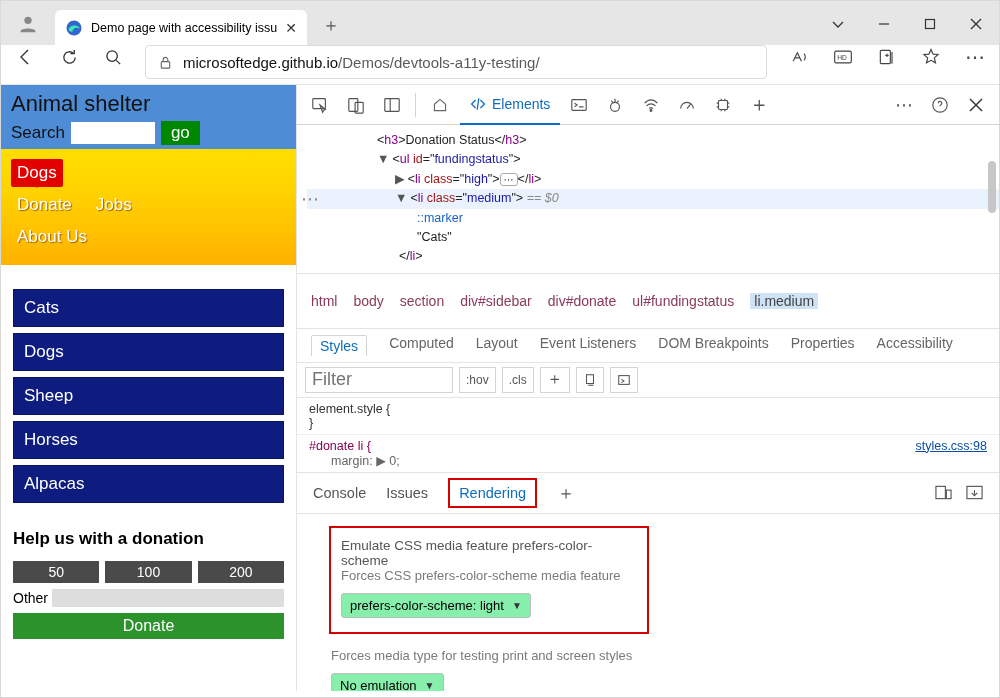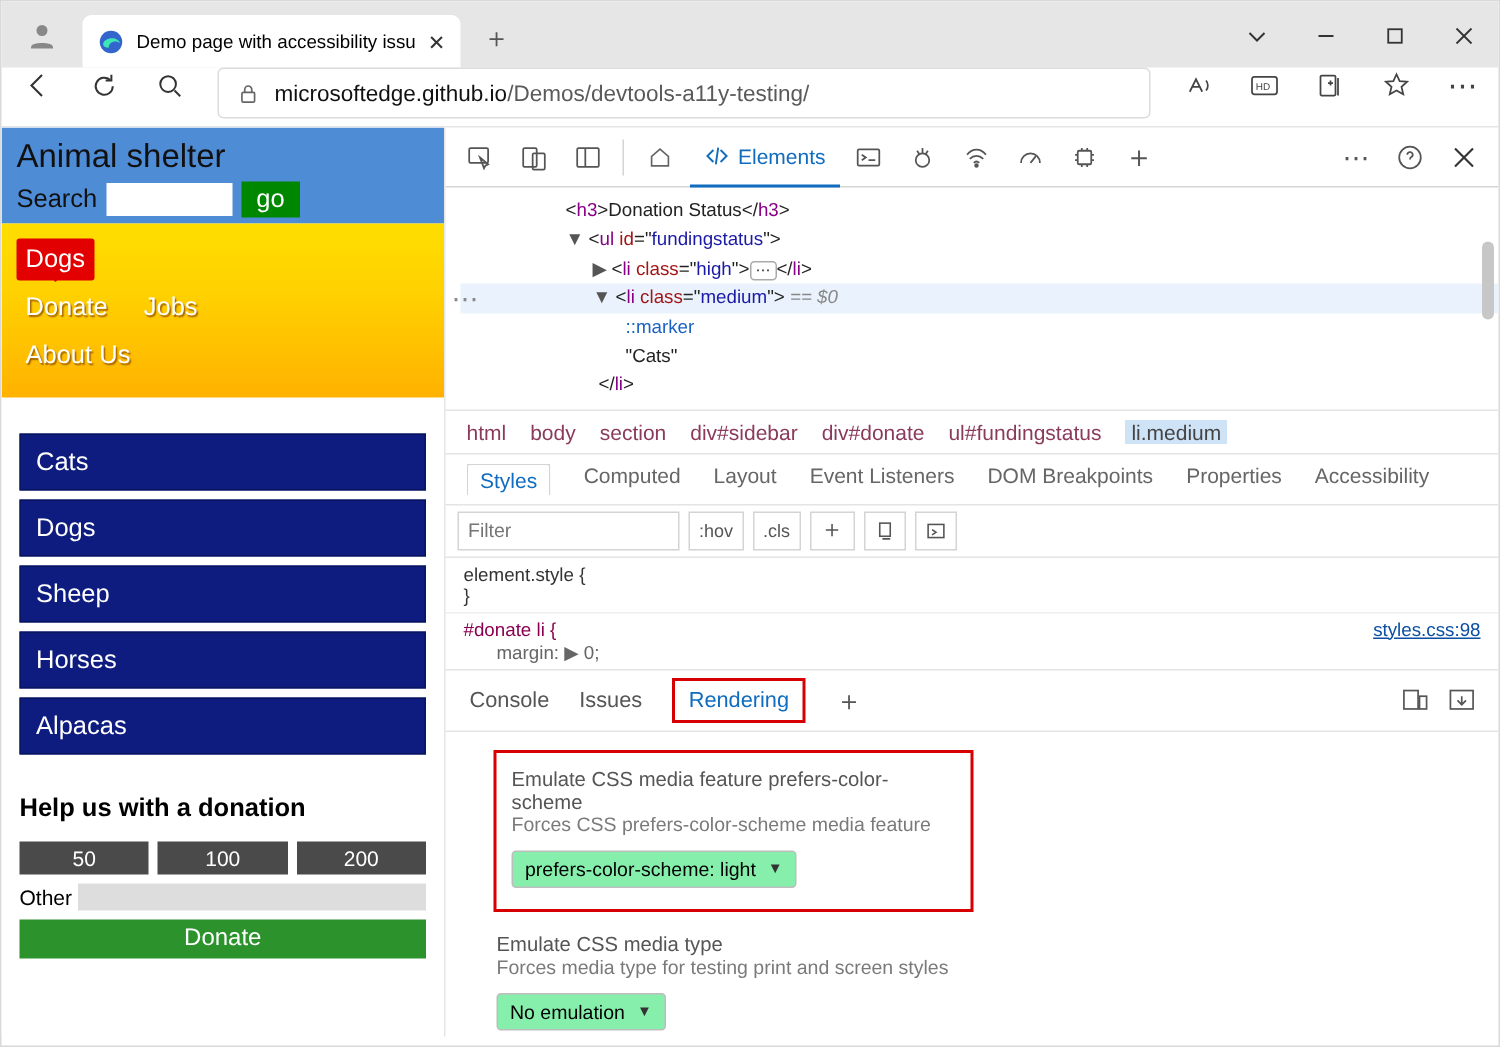--- a/index.html
+++ b/index.html
@@ -60,28 +60,28 @@
   .dt-tab.active { color:#0f6cbf; border-bottom:2px solid #0f6cbf; }
   .dt-toolbar .spacer { flex:1; }
 
   .dom { font-family: Consolas, monospace; font-size: 12.5px; padding: 6px 0 6px 80px; line-height:1.55; position:relative; color:#222; }
   .dom .tri { color:#555; margin-right:3px; }
   .tag { color:#870087; } .attr { color:#a31515; } .val { color:#1a1aa6; } .comment { color:#888; font-style:italic; }
   .pseudo { color:#1a62c4; }
   .sel-line { background:#eaf3fd; margin:0 -6px 0 -70px; padding-left:70px; display:block; }
   .dots { position:absolute; left:4px; color:#888; font-size:18px; }
 
-  .crumb { display:flex; gap:16px; padding:6px 14px; border-top:1px solid #e4e4e4; font-size:14px; color:#8a3a5a; }
+  .crumb { display:flex; gap:16px; padding:19px 14px; border-top:1px solid #e4e4e4; font-size:14px; color:#8a3a5a; }
   .crumb .sel { background:#cfe3f7; color:#444; padding:0 4px; }
 
   .styletabs { display:flex; gap:22px; padding:6px 14px; border-top:1px solid #e4e4e4; border-bottom:1px solid #e4e4e4; font-size:14px; color:#666; }
   .styletabs .active { color:#0f6cbf; background:#fff; border:1px solid #d4d4d4; border-bottom:none; padding:2px 8px; border-radius:2px 2px 0 0; }
 
   .filterbar { display:flex; align-items:center; gap:6px; padding:4px 8px; border-bottom:1px solid #e4e4e4; }
-  .filterbar input { border:1px solid #d4d4d4; height:26px; padding:0 6px; font-size:13px; width:148px; }
+  .filterbar input { border:1px solid #d4d4d4; height:26px; padding:0 6px; font-size:18px; width:148px; }
   .filterbar .fbtn { border:1px solid #d4d4d4; height:26px; padding:0 6px; font-size:12px; color:#555; background:#fff; display:flex; align-items:center; }
 
   .css { font-family: Consolas, monospace; font-size:12.5px; padding:4px 12px; color:#333; position:relative; }
   .css .selcss { color:#8a0050; }
   .css .link { position:absolute; right:12px; color:#0b4ea2; text-decoration:underline; font-size:12.5px; }
 
   .drawer-tabs { display:flex; align-items:center; gap:20px; padding:5px 16px; border-top:1px solid #e4e4e4; border-bottom:1px solid #e4e4e4; font-size:14.5px; color:#555; }
   .drawer-tabs .active { color:#0f6cbf; border:2px solid #d70000; padding:5px 9px; }
   .drawer-tabs .plus { font-size:18px; }
   .drawer-tabs .right { margin-left:auto; display:flex; gap:14px; color:#555; }
@@ -405,21 +405,20 @@
     <div class="rendering">
       <div class="redbox">
         <div class="rlbl">Emulate CSS media feature prefers-color-scheme</div>
         <div class="rsub">Forces CSS prefers-color-scheme media feature</div>
         <div class="rselect">
           <span>prefers-color-scheme: light</span>
             <span class="caret">▼</span>
         </div>
       </div>
       <div class="sec2">
-        <div class="rlbl">Emulate CSS media type</div>
         <div class="rsub">Forces media type for testing print and screen styles</div>
         <div class="rselect">
           <span>No emulation</span>
             <span class="caret">▼</span>
         </div>
       </div>
 
     </div>
   </div>
 </div>

